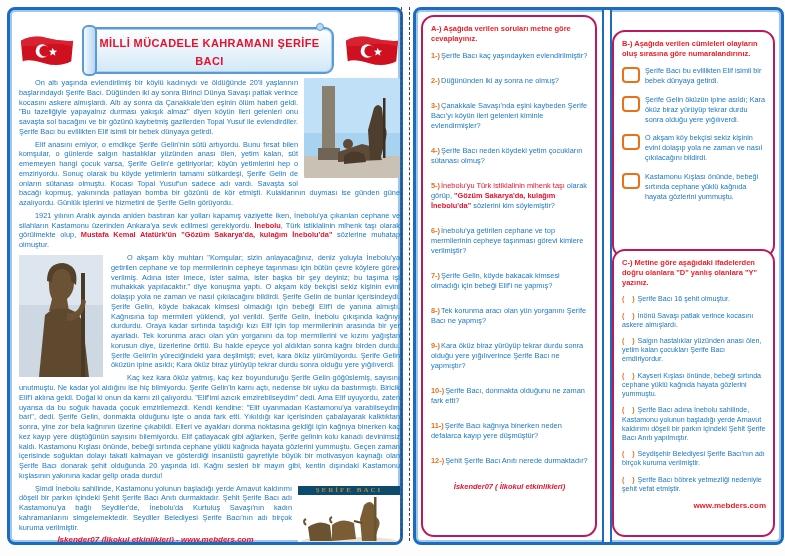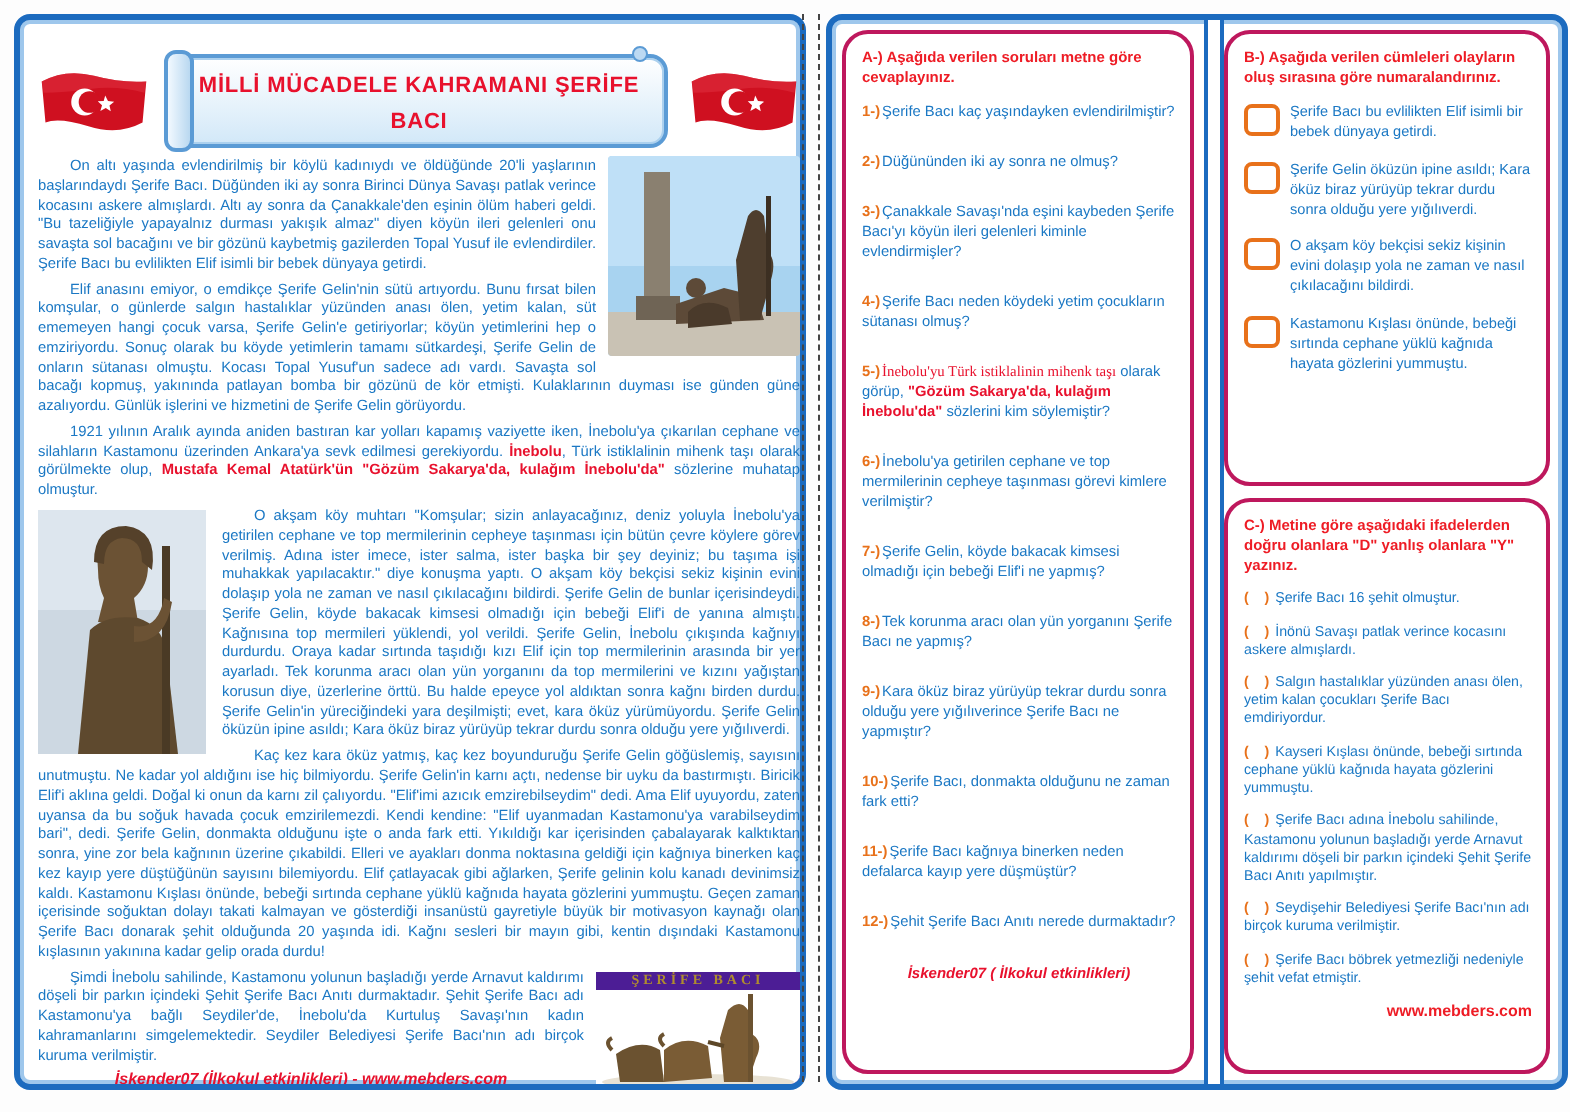--- a/index.html
+++ b/index.html
@@ -38,37 +38,37 @@
   }
   .scroll-pin{
     position:absolute;right:8px;top:-6px;width:6px;height:6px;border-radius:50%;
     background:#bcd9f2;border:1px solid #5b9bd5;
   }
   .doc-title{color:#e8112d;font-weight:bold;font-size:11px;letter-spacing:.4px;}
   .para{
     color:#1b78c4;font-size:7.4px;line-height:1.32;text-align:justify;
     text-indent:16px;margin:0 0 3px 0;
   }
-  .t-red{color:#e8112d;font-family:Liberation Serif, serif;}
+  .t-red{color:#e8112d;}
   .t-redbold{color:#e8112d;font-weight:bold;}
   .img-monument{float:right;width:96px;height:100px;margin:0 0 3px 6px;border-radius:2px;}
   .img-statue{float:left;width:84px;height:122px;margin:2px 8px 2px 0;}
-  .img-memorial{float:right;width:102px;height:62px;margin:2px 0 0 6px;background:#4c1d95;text-align:center;}
+  .img-memorial{float:right;width:102px;height:62px;margin:2px 0 0 6px;background:#0c4a6e;text-align:center;}
   .memorial-caption{
     color:#b08d2e;font-size:7px;font-weight:bold;letter-spacing:2px;
     font-family:"Liberation Serif",serif;display:block;margin-bottom:1px;
   }
   .footer-left{
     clear:none;color:#e8112d;font-size:8px;font-weight:bold;font-style:italic;
     text-align:center;margin-top:3px;
   }
   
   .gbox{position:absolute;border:2px solid #be185d;border-radius:13px;background:#fff;padding:7px 7px 4px 8px;box-sizing:border-box;}
   .box-a{left:5px;top:5px;width:176px;height:522px;}
-  .box-b{left:196px;top:5px;width:163px;height:228px;}
+  .box-b{left:196px;top:20px;width:163px;height:228px;}
   .box-c{left:196px;top:239px;width:163px;height:288px;}
   .phead{color:#ee1c25;font-weight:bold;font-size:7.5px;line-height:1.35;margin:0 0 7px 0;}
   .question{font-size:7.4px;line-height:1.35;color:#1b78c4;margin-bottom:15px;}
   .qnum{color:#e8711a;font-weight:bold;margin-right:1px;}
   .footer-a{color:#e8112d;font-size:7.5px;font-weight:bold;font-style:italic;text-align:center;margin-top:2px;}
   .bitem{display:flex;gap:5px;margin-bottom:9px;font-size:7.3px;color:#1b78c4;line-height:1.35;}
   .checkbox{flex:0 0 auto;width:14px;height:12px;border:2px solid #e8711a;border-radius:4px;background:#fff;margin-top:1px;}
   .citem{font-size:7.1px;color:#1b78c4;line-height:1.3;margin-bottom:7px;}
   .paren{color:#e8711a;font-weight:bold;margin-right:3px;white-space:pre;}
   .footer-c{color:#ee1c25;font-weight:bold;text-align:right;font-size:8px;margin-top:5px;}

